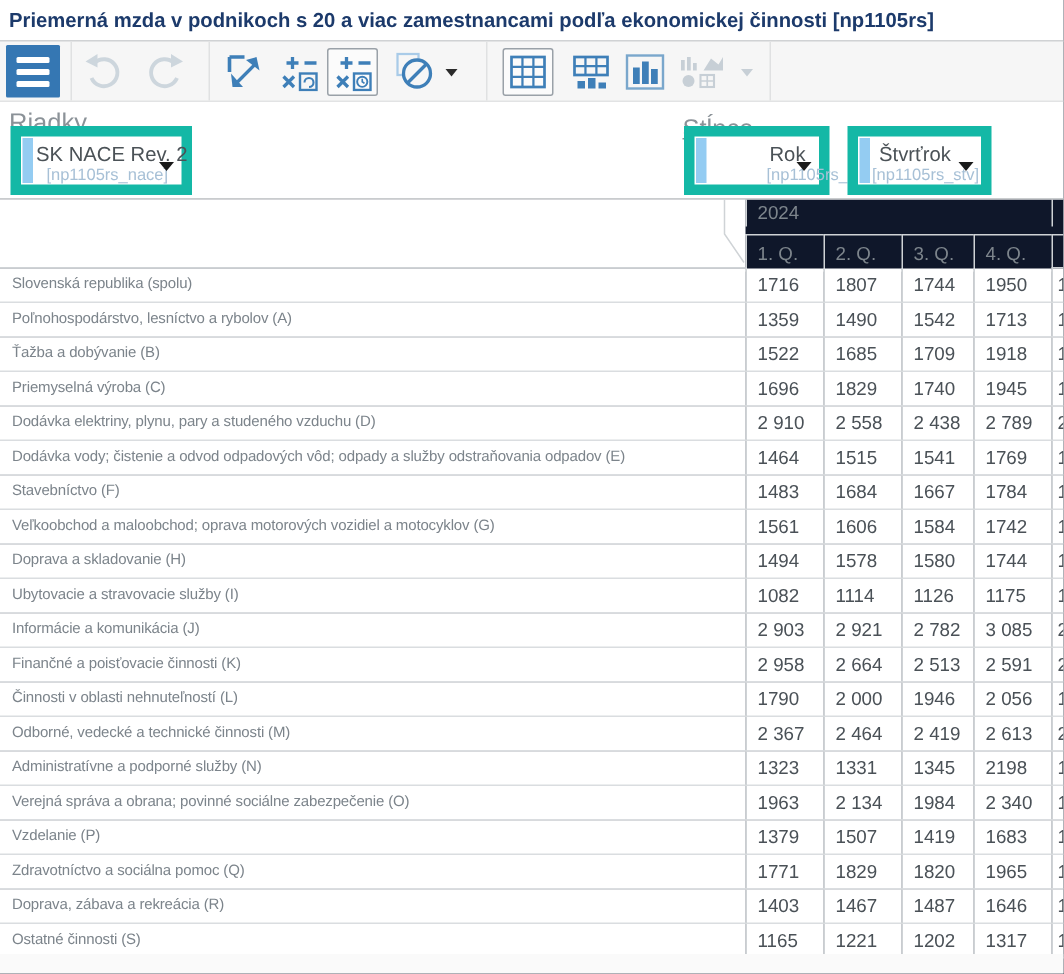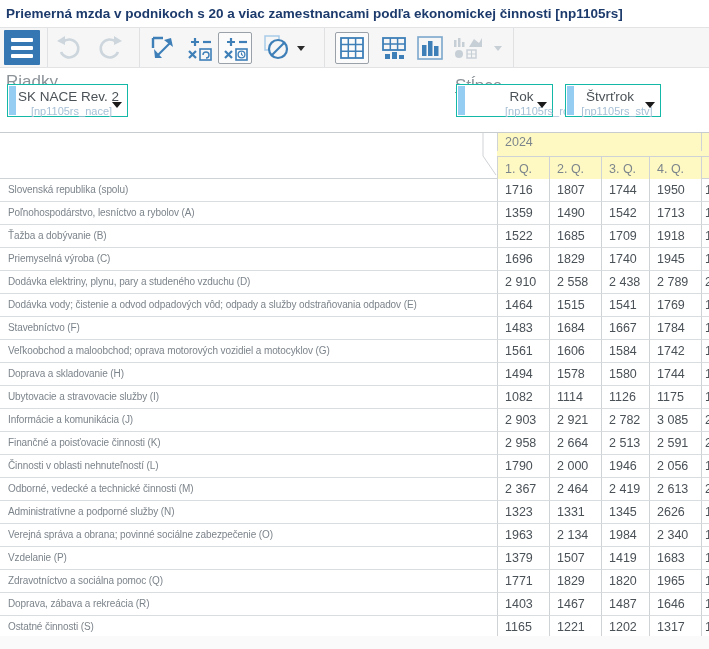--- a/index.html
+++ b/index.html
@@ -1,18 +1,18 @@
 <!DOCTYPE html>
 <html><head>
 <meta charset="utf-8">
 <style>
   * { box-sizing: border-box; margin: 0; padding: 0; }
   html,body { width:709px; height:649px; overflow:hidden; background:#fff;
     font-family:"Liberation Sans","DejaVu Sans",sans-serif; }
-  .stage { position:relative; width:709px; height:649px; background:#fef9c3; }
+  .stage { position:relative; width:709px; height:649px; background:#0f172a; }
 
   
   .titlebar { position:absolute; left:0; top:0; width:709px; height:27px; background:#fff; }
   .titlebar h1 { font-size:13.5px; font-weight:bold; color:#1c3a6b; padding:6px 0 0 6px; white-space:nowrap; }
 
   
   .toolbar { position:absolute; left:0; top:27px; width:709px; height:41px; background:#f6f6f6;
     border-top:1px solid #e2e3e4; border-bottom:1px solid #e2e3e4; }
   .toolbar > * { position:absolute; }
   .tb-sep { width:1px; height:39px; top:0; background:#e0e1e2; }
@@ -21,21 +21,21 @@
     display:flex; flex-direction:column; justify-content:center; align-items:center; gap:4px; }
   .menu-btn i { display:block; width:22px; height:4px; background:#fff; border-radius:1px; }
   .boxed { border:1px solid #9aa1a8; border-radius:2px; background:rgba(255,255,255,.55); }
   .caret-dn { width:0; height:0; border:4px solid transparent; border-top:5px solid #2b2b2b; margin-left:4px; margin-top:5px; }
   .caret-dis { border-top-color:#c7cfd6; }
 
   
   .controls { position:absolute; left:0; top:68px; width:709px; height:65px; background:#fff;
     border-bottom:1px solid #c9ccce; }
   .dim-label { position:absolute; font-size:17px; color:#8b9298; }
-  .dd { position:absolute; height:33px; border:1px solid #14b8a6; background:#fff; cursor:pointer; }
+  .dd { position:absolute; height:46px; border:7px solid #14b8a6; background:#fff; cursor:pointer; }
   .dd .bar { position:absolute; left:1px; top:1px; bottom:1px; width:7px; background:#94ccf2; }
   .dd .dd-main { text-align:center; margin-top:4px; font-size:13.5px; color:#4b5257; padding:0 16px 0 10px; white-space:nowrap; }
   .dd .dd-code { text-align:center; font-size:11px; color:#a7c0d6; margin-top:1px; padding-left:8px; white-space:nowrap; }
   .dd .dd-caret { position:absolute; right:5px; top:17px; width:0; height:0;
     border:5px solid transparent; border-top:6px solid #1a1a1a; }
 
   
   .table-wrap { position:absolute; left:0; top:133px; width:709px; }
   .grid { display:grid; grid-template-columns:497px 52px 52px 48px 52px 8px; grid-auto-rows:23px;
     font-size:12.5px; }
@@ -334,21 +334,21 @@
           <div class="c val">2 419</div>
           <div class="c val">2 613</div>
           <div class="c clip">2</div>
         </div>
 
         <div class="trow">
           <div class="c lbl">Administratívne a podporné služby (N)</div>
           <div class="c val">1323</div>
           <div class="c val">1331</div>
           <div class="c val">1345</div>
-          <div class="c val">2626</div>
+          <div class="c val">2198</div>
           <div class="c clip">1</div>
         </div>
 
         <div class="trow">
           <div class="c lbl">Verejná správa a obrana; povinné sociálne zabezpečenie (O)</div>
           <div class="c val">1963</div>
           <div class="c val">2 134</div>
           <div class="c val">1984</div>
           <div class="c val">2 340</div>
           <div class="c clip">1</div>

